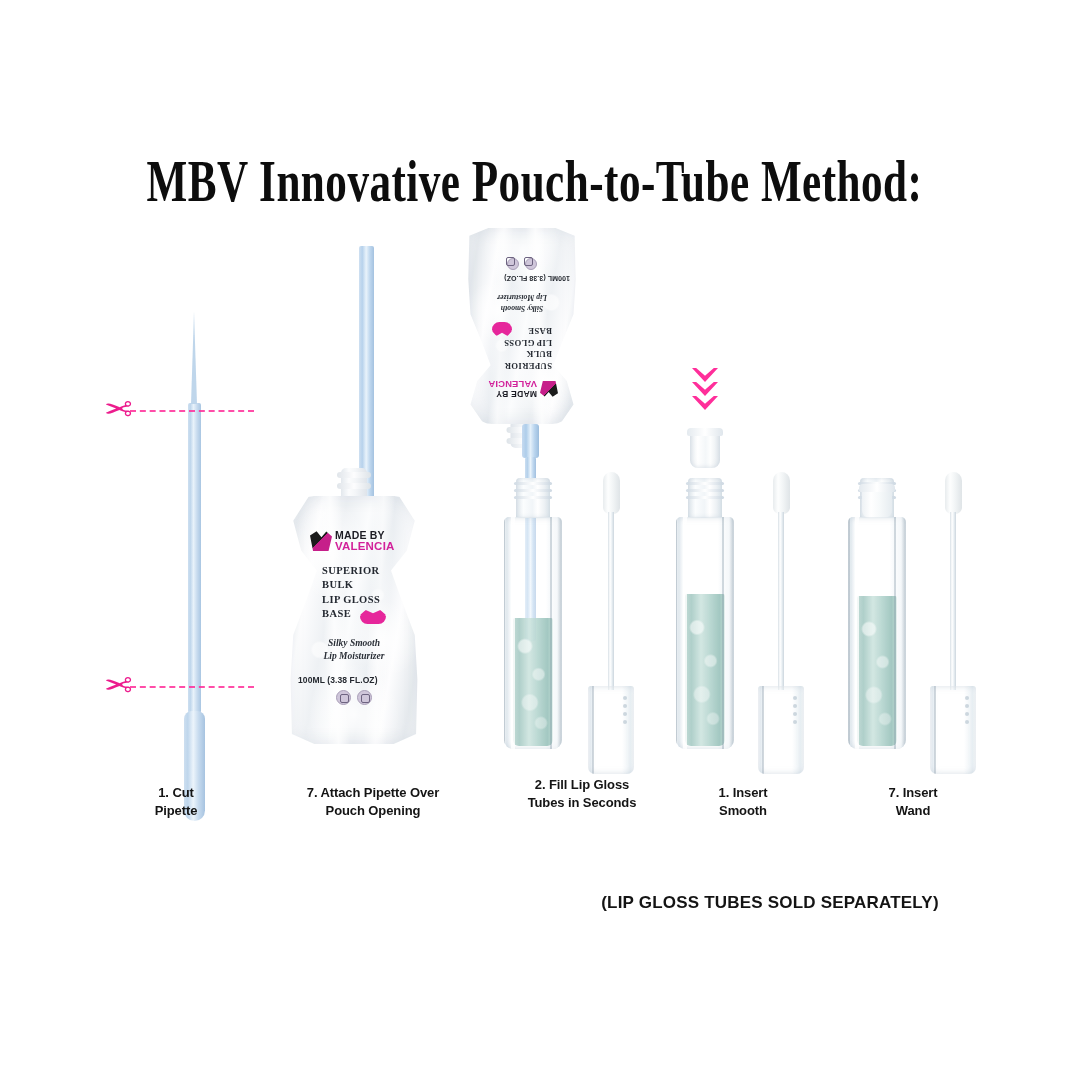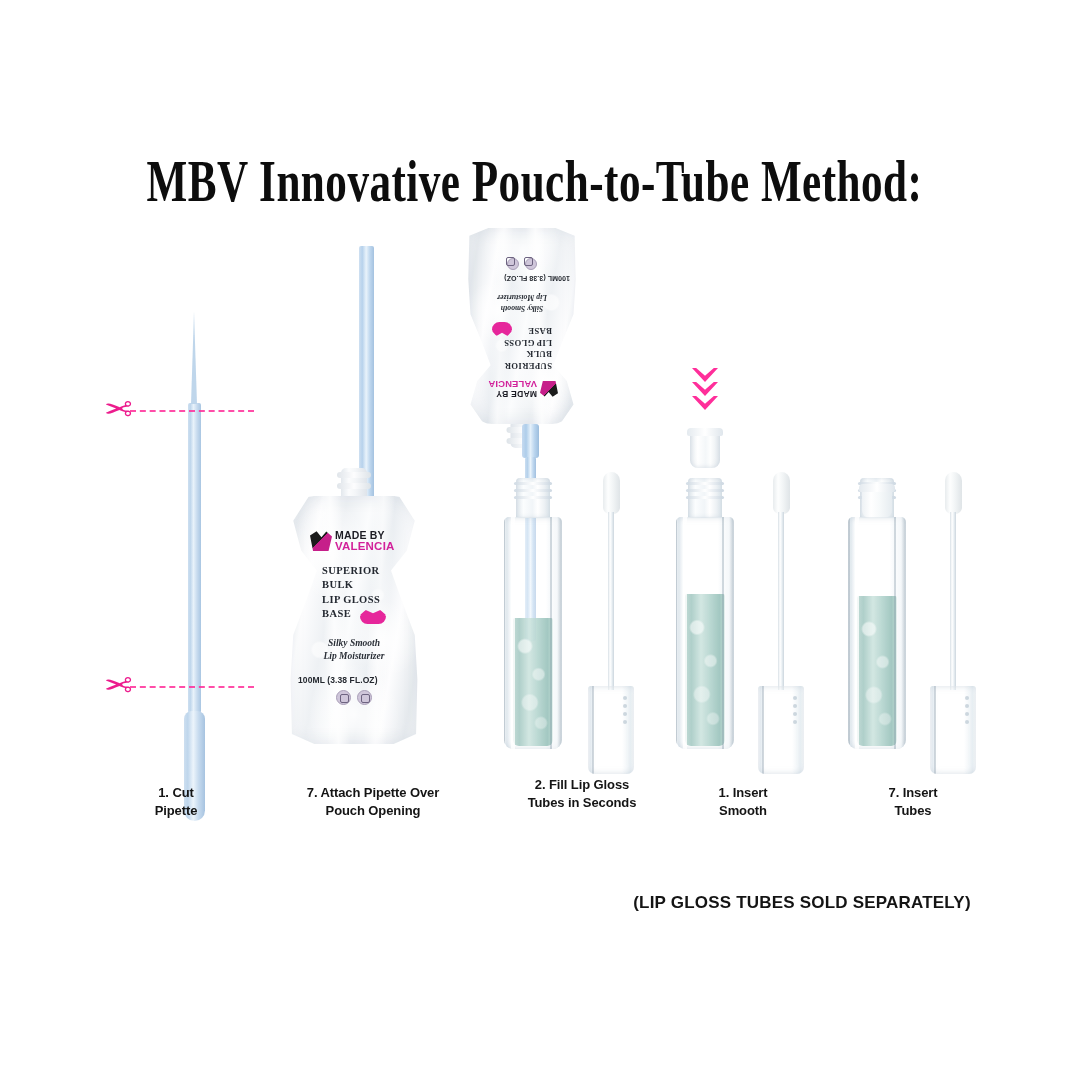--- a/index.html
+++ b/index.html
@@ -43,21 +43,21 @@
     letter-spacing: -0.1px;
   }
   .cap1 { left: 96px;  width: 160px; top: 784px; }
   .cap2 { left: 248px; width: 250px; top: 784px; }
   .cap3 { left: 484px; width: 196px; top: 776px; }
   .cap4 { left: 668px; width: 150px; top: 784px; }
   .cap5 { left: 838px; width: 150px; top: 784px; }
 
   #footnote {
     position: absolute;
-    left: 592px; width: 420px;
+    left: 560px; width: 420px;
     top: 893px;
     text-align: center;
     font-family: "Liberation Sans", sans-serif;
     font-weight: 700;
     font-size: 17px;
     letter-spacing: 0.2px;
     color: #141414;
   }
 
   
@@ -589,18 +589,18 @@
   <div class="caption cap3">
     <div>2. Fill Lip Gloss</div>
     <div>Tubes in Seconds</div>
   </div>
   <div class="caption cap4">
     <div>1. Insert</div>
     <div>Smooth</div>
   </div>
   <div class="caption cap5">
     <div>7. Insert</div>
-    <div>Tubes</div>
+    <div>Wand</div>
   </div>
 
   <div id="footnote">(LIP GLOSS TUBES SOLD SEPARATELY)</div>
 
 </div>
 
 </body></html>

